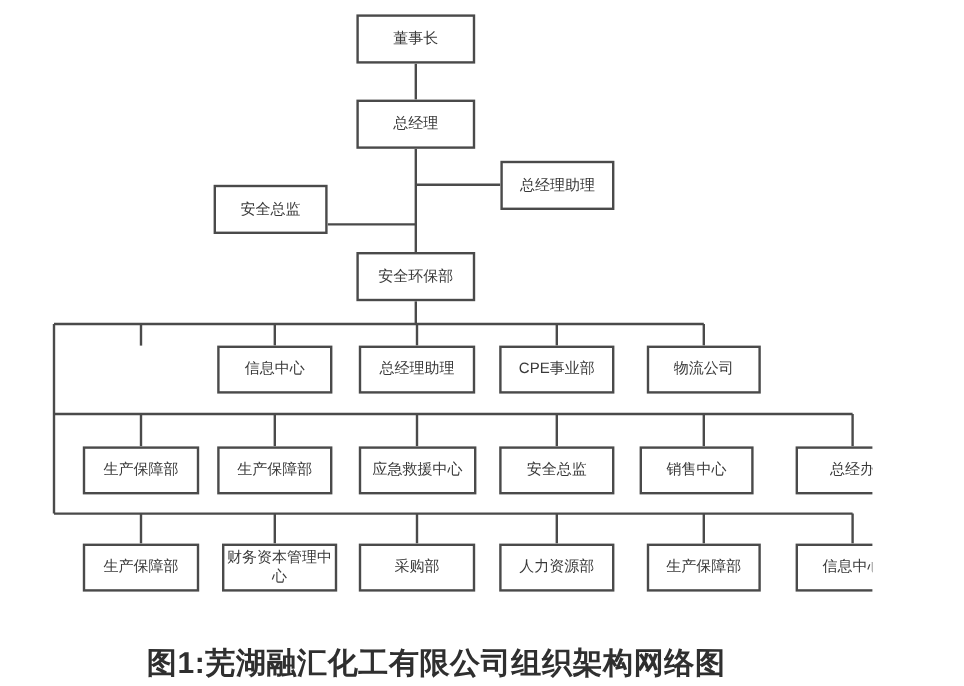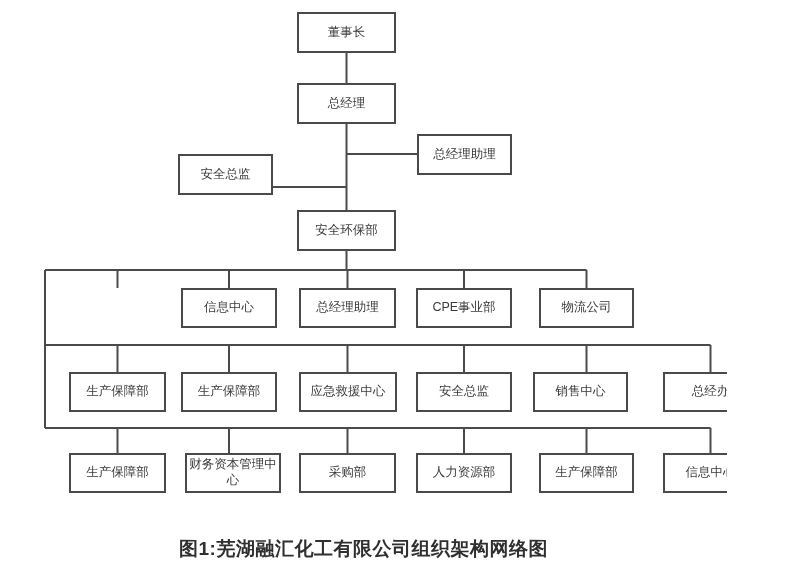--- a/index.html
+++ b/index.html
@@ -31,21 +31,21 @@
     align-items:center;
     justify-content:center;
     text-align:center;
     padding:1px 2px;
   }
   .caption{
     position:absolute;
     left:0;right:0;
     top:536px;
     text-align:center;
-    font-size:19px;
+    font-size:25px;
     font-weight:700;
     color:#2f2f2f;
     letter-spacing:0.5px;
   }
 </style>
 </head>
 <body>
 
 <div class="stage">
 

